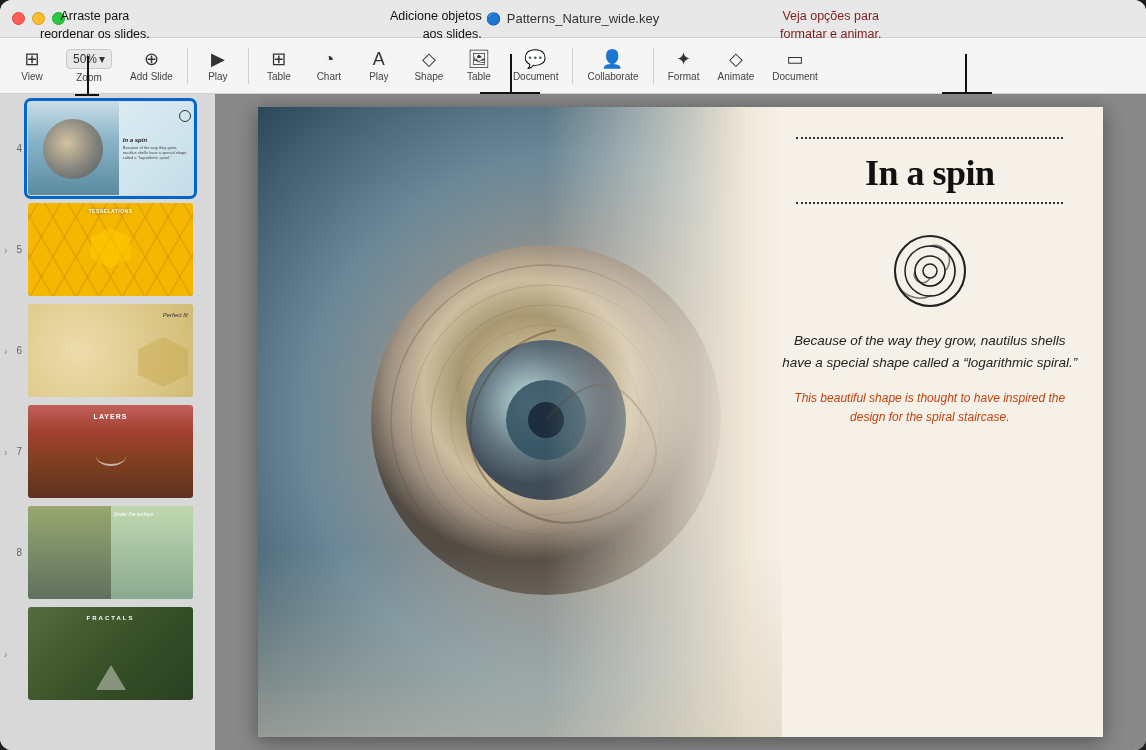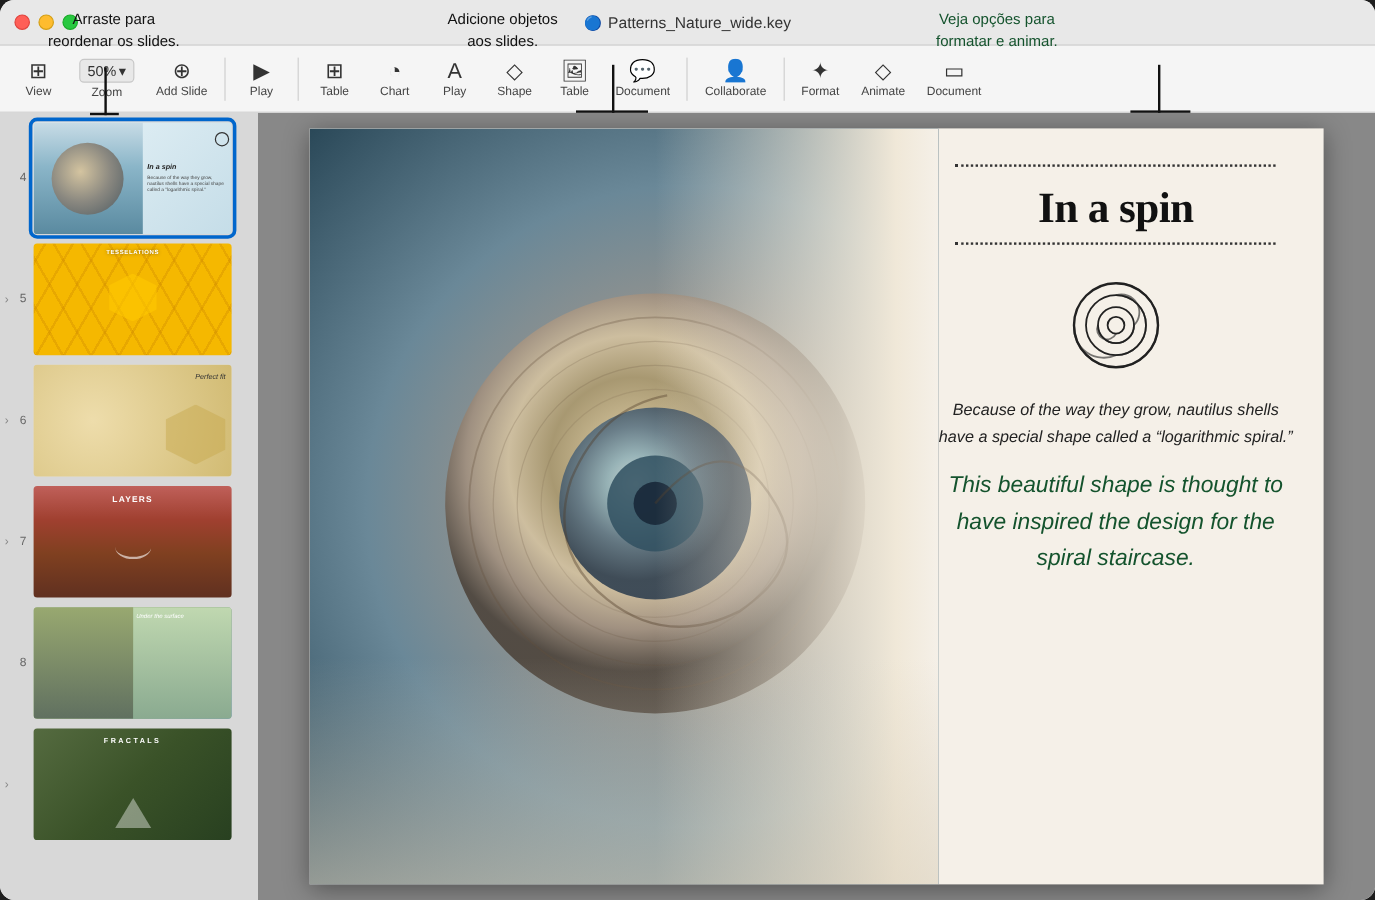--- a/index.html
+++ b/index.html
@@ -367,22 +367,22 @@
 
     .slide-body-text {
       font-size: 13.5px;
       color: #222;
       text-align: center;
       line-height: 1.6;
       font-style: italic;
       margin-bottom: 16px;
     }
     .slide-body-text2 {
-      font-size: 19px;
-      color: #14532d;
+      font-size: 12px;
+      color: #c2410c;
       text-align: center;
       line-height: 1.6;
       font-style: italic;
     }
   </style>
 </head>
 <body>
 
 <div class="window">
 
@@ -633,29 +633,29 @@
   <div style="position:absolute;top:0;left:0;width:100%;height:100%;pointer-events:none;z-index:200;text-decoration:underline;">
 
     <div style="position:absolute;top:8px;left:40px;font-size:12.5px;color:#111;text-align:center;line-height:1.4;">
       <span>Arraste para<br>reordenar os slides.</span>
     </div>
 
     <div style="position:absolute;top:56px;left:87px;width:1.5px;height:40px;background:#111;"></div>
 
     <div style="position:absolute;top:94px;left:75px;width:24px;height:1.5px;background:#111;"></div>
 
-    <div style="position:absolute;top:8px;left:373px;font-size:12.5px;color:#111;text-align:center;line-height:1.4;">
+    <div style="position:absolute;top:8px;left:390px;font-size:12.5px;color:#111;text-align:right;line-height:1.4;">
       <span>Adicione objetos<br>aos slides.</span>
     </div>
 
     <div style="position:absolute;top:54px;left:510px;width:1.5px;height:40px;background:#111;"></div>
 
     <div style="position:absolute;top:92px;left:480px;width:60px;height:1.5px;background:#111;"></div>
 
-    <div style="position:absolute;top:8px;left:780px;font-size:12.5px;color:#14532d;text-align:center;line-height:1.4;">
+    <div style="position:absolute;top:8px;left:780px;font-size:12.5px;color:#7f1d1d;text-align:center;line-height:1.4;">
       <span>Veja opções para<br>formatar e animar.</span>
     </div>
 
     <div style="position:absolute;top:54px;left:965px;width:1.5px;height:40px;background:#111;"></div>
 
     <div style="position:absolute;top:92px;left:942px;width:50px;height:1.5px;background:#111;"></div>
 
   </div>
 
 </div>

